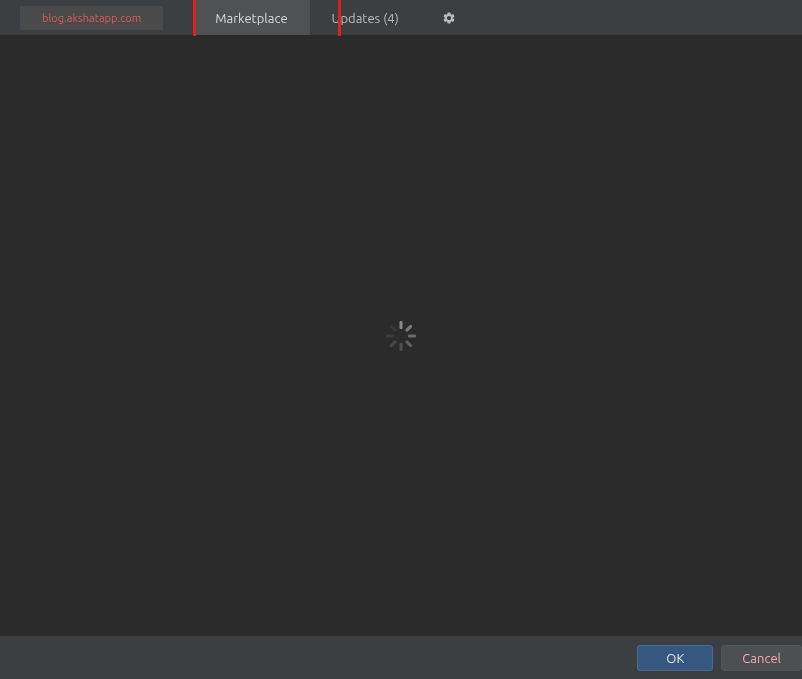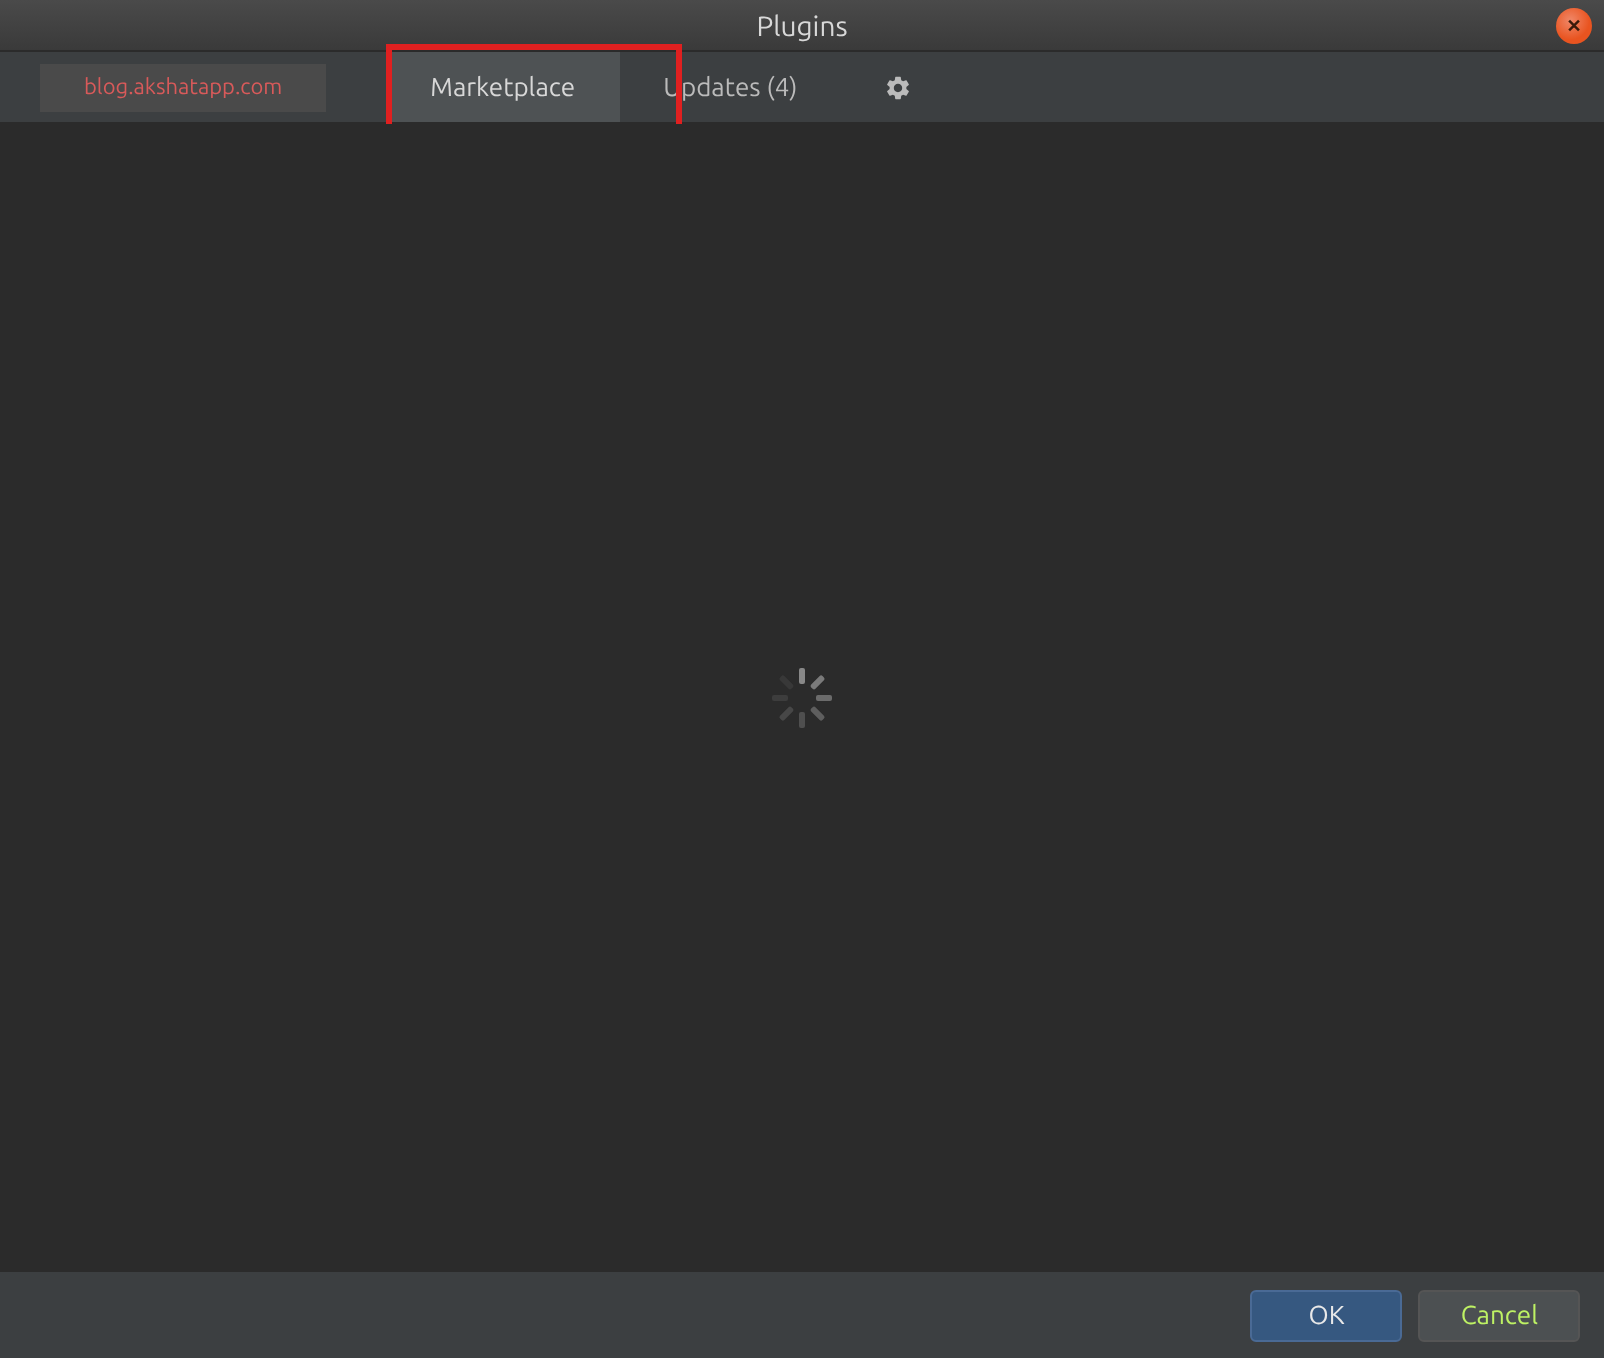--- a/index.html
+++ b/index.html
@@ -177,49 +177,45 @@
     .spinner div:nth-child(6) { transform: rotate(225deg) translate(-1.5px, -15px); opacity: 0.3; }
     .spinner div:nth-child(7) { transform: rotate(270deg) translate(-1.5px, -15px); opacity: 0.2; }
     .spinner div:nth-child(8) { transform: rotate(315deg) translate(-1.5px, -15px); opacity: 0.15; }
     .footer {
       height: 44px;
       background: #3c3f41;
       border-top: 1px solid #2b2b2b;
       display: flex;
       align-items: center;
       justify-content: flex-end;
-      padding: 0 12px;
+      padding: 0 0;
       gap: 8px;
     }
     .btn {
       padding: 5px 20px;
       font-size: 13px;
       border: 1px solid #555;
       background: #4c5052;
-      color: #bef264;
+      color: #fca5a5;
       cursor: pointer;
       border-radius: 3px;
       font-family: inherit;
     }
     .btn.primary {
       background: #365880;
       border-color: #4a6a95;
       color: #e8e8e8;
       padding: 5px 28px;
     }
   </style>
 </head>
 <body>
 
 <div class="window">
 
-  <div class="titlebar">
-    <span class="title-text">Plugins</span>
-    <div class="close-btn"></div>
-  </div>
 
   <div class="tabbar">
     <div class="watermark">blog.akshatapp.com</div>
     <div class="tab active">Marketplace</div>
     <div class="tab">Updates (4)</div>
     <div class="gear-icon">
       <svg viewBox="0 0 24 24">
           <path d="M19.14,12.94c0.04-0.3,0.06-0.61,0.06-0.94c0-0.32-0.02-0.64-0.07-0.94l2.03-1.58c0.18-0.14,0.23-0.41,0.12-0.61 l-1.92-3.32c-0.12-0.22-0.37-0.29-0.59-0.22l-2.39,0.96c-0.5-0.38-1.03-0.7-1.62-0.94L14.4,2.81c-0.04-0.24-0.24-0.41-0.48-0.41 h-3.84c-0.24,0-0.43,0.17-0.47,0.41L9.25,5.35C8.66,5.59,8.12,5.92,7.63,6.29L5.24,5.33c-0.22-0.08-0.47,0-0.59,0.22L2.74,8.87 C2.62,9.08,2.66,9.34,2.86,9.48l2.03,1.58C4.84,11.36,4.8,11.69,4.8,12s0.02,0.64,0.07,0.94l-2.03,1.58 c-0.18,0.14-0.23,0.41-0.12,0.61l1.92,3.32c0.12,0.22,0.37,0.29,0.59,0.22l2.39-0.96c0.5,0.38,1.03,0.7,1.62,0.94l0.36,2.54 c0.05,0.24,0.24,0.41,0.48,0.41h3.84c0.24,0,0.44-0.17,0.47-0.41l0.36-2.54c0.59-0.24,1.13-0.56,1.62-0.94l2.39,0.96 c0.22,0.08,0.47,0,0.59-0.22l1.92-3.32c0.12-0.22,0.07-0.47-0.12-0.61L19.14,12.94z M12,15.6c-1.98,0-3.6-1.62-3.6-3.6 s1.62-3.6,3.6-3.6s3.6,1.62,3.6,3.6S13.98,15.6,12,15.6z"></path>
         </svg>
     </div>

